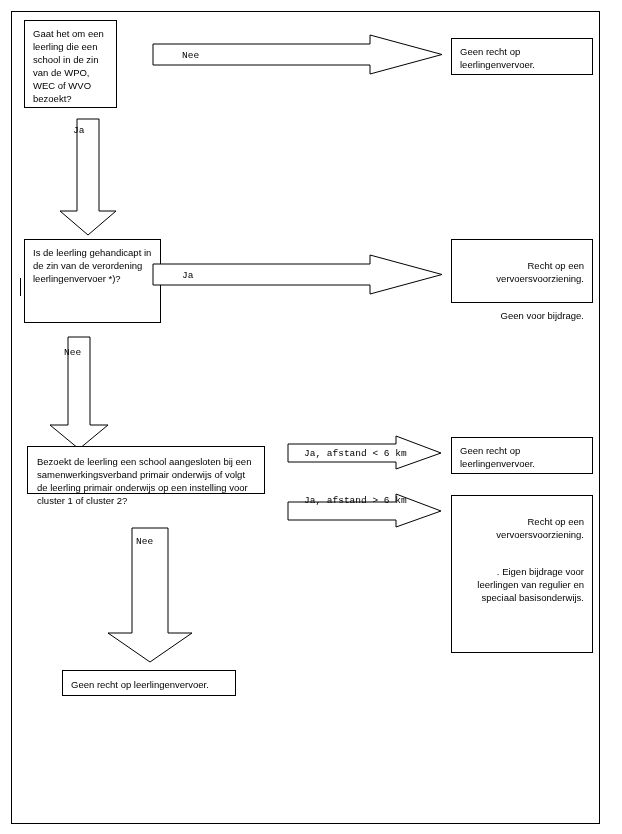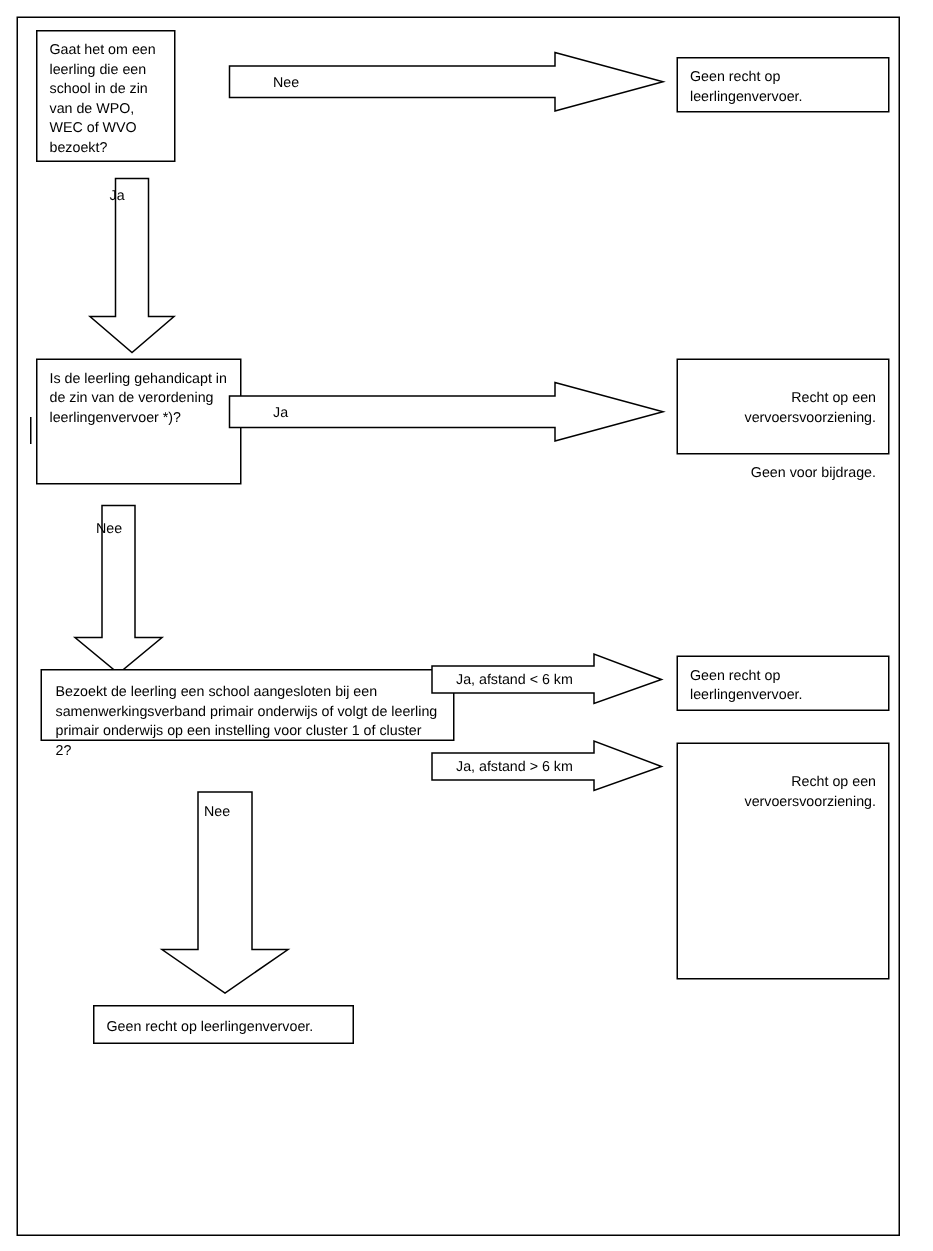--- a/index.html
+++ b/index.html
@@ -67,20 +67,21 @@
     stroke: #000000;
     stroke-width: 1;
     stroke-linejoin: miter;
   }
   .arrow-label {
     position: absolute;
     font-size: 9.5px;
     line-height: 12px;
     color: #000000;
     white-space: nowrap;
+    font-family: Liberation Mono, monospace;
   }
 </style>
 </head>
 <body>
 
 <div id="page">
 
   <div id="outer-border"></div>
 
   <div class="caret-mark"></div>
@@ -109,36 +110,37 @@
   <div class="node" style="left:451px; top:239px; width:142px; height:64px;">
     <div class="para">Recht op een vervoersvoorziening.</div>
     <div class="para">Geen voor bijdrage.</div>
   </div>
 
   <svg class="arrow-svg" style="left:49px; top:337px; width:60px; height:113px;" viewBox="0 0 60 113">
     <polygon points="19,0 41,0 41,88 59,88 30,112 1,88 19,88"></polygon>
   </svg>
   <div class="arrow-label" style="left:64px; top:347px;">Nee</div>
 
-  <div class="node pad-lg" style="left:27px; top:446px; width:276px; height:48px;">Bezoekt de leerling een school aangesloten bij een samenwerkingsverband  primair onderwijs of volgt de leerling primair onderwijs op een instelling voor cluster 1 of cluster 2?</div>
+  <div class="node pad-lg" style="left:27px; top:446px; width:238px; height:48px;">Bezoekt de leerling een school aangesloten bij een samenwerkingsverband  primair onderwijs of volgt de leerling primair onderwijs op een instelling voor cluster 1 of cluster 2?</div>
 
   <svg class="arrow-svg" style="left:288px; top:436px; width:154px; height:34px;" viewBox="0 0 154 34">
     <polygon points="0,8 108,8 108,0 153,17 108,33 108,26 0,26"></polygon>
   </svg>
   <div class="arrow-label" style="left:304px; top:448px;">Ja,  afstand &lt; 6 km</div>
 
   <div class="node" style="left:451px; top:437px; width:142px; height:37px;">Geen recht op leerlingenvervoer.</div>
 
   <svg class="arrow-svg" style="left:288px; top:494px; width:154px; height:34px;" viewBox="0 0 154 34">
     <polygon points="0,8 108,8 108,0 153,17 108,33 108,26 0,26"></polygon>
   </svg>
-  <div class="arrow-label" style="left:304px; top:506px;">Ja,  afstand &gt; 6 km</div>
+  <div class="arrow-label" style="left:304px; top:495px;">Ja,  afstand &gt; 6 km</div>
 
   <div class="node" style="left:451px; top:495px; width:142px; height:158px;">
     <div class="para">Recht op een vervoersvoorziening.</div>
+    <div class="para">. Eigen bijdrage voor leerlingen van regulier en speciaal basisonderwijs.</div>
   </div>
 
   <svg class="arrow-svg" style="left:107px; top:528px; width:86px; height:135px;" viewBox="0 0 86 135">
     <polygon points="25,0 61,0 61,105 85,105 43,134 1,105 25,105"></polygon>
   </svg>
   <div class="arrow-label" style="left:136px; top:536px;">Nee</div>
 
   <div class="node" style="left:62px; top:670px; width:174px; height:26px; padding-top:7px;">Geen recht op leerlingenvervoer.</div>
 
 </div>

